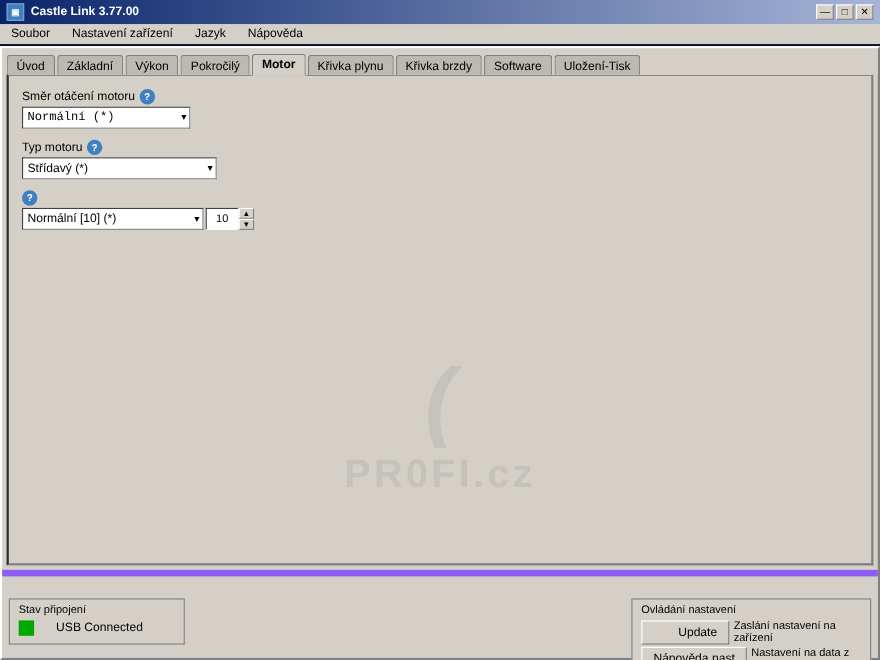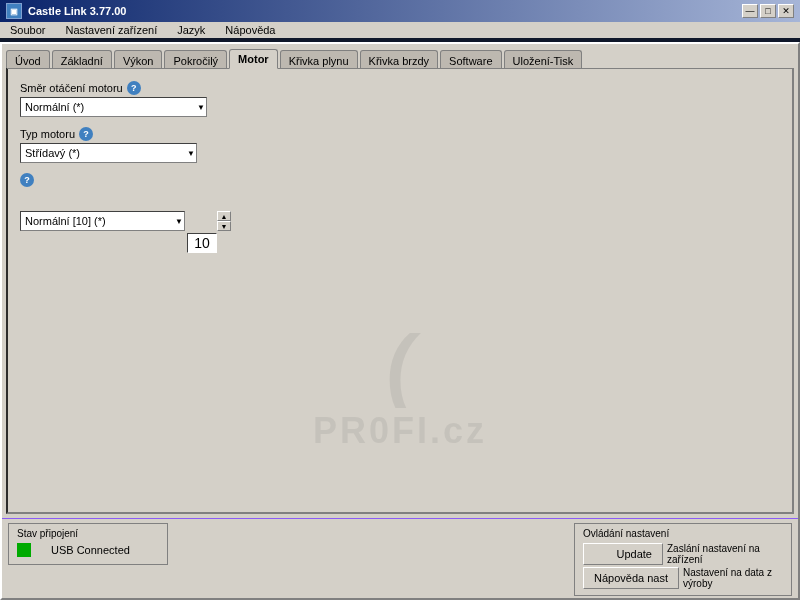--- a/index.html
+++ b/index.html
@@ -59,26 +59,26 @@
       cursor: pointer;
       display: flex;
       align-items: center;
       justify-content: center;
       color: #000;
     }
 
     
     .menu-bar {
       background: #d4d0c8;
-      border-bottom: 4px solid #0f172a;
+      border-bottom: 2px solid #0f172a;
       padding: 2px 4px;
       display: flex;
       gap: 8px;
       height: 20px;
-      align-items: center;
+      align-items: flex-start;
     }
     .menu-item {
       padding: 1px 6px;
       cursor: pointer;
       font-size: 11px;
     }
 
     
     .main-window {
       background: #d4d0c8;
@@ -203,22 +203,21 @@
       align-items: center;
       gap: 0;
     }
     .spinner-input {
       width: 30px;
       height: 20px;
       border: 1px solid;
       border-color: #404040 #ffffff #ffffff #404040;
       background: white;
       text-align: center;
-      font-size: 14px;
-      margin-top: 44px;
+      font-size: 10px;
     }
     .spinner-buttons {
       display: flex;
       flex-direction: column;
       height: 20px;
     }
     .spinner-btn {
       width: 14px;
       height: 10px;
       background: #d4d0c8;
@@ -252,23 +251,23 @@
       font-size: 36px;
       color: #606060;
       font-weight: bold;
       letter-spacing: 3px;
     }
 
     
     .status-bar {
       height: 80px;
       background: #d4d0c8;
-      border-top: 1px solid #8b5cf6;
-      display: flex;
-      padding: 4px 6px;
+      border-top: 6px solid #8b5cf6;
+      display: flex;
+      padding: 20px 6px;
       gap: 8px;
       align-items: flex-start;
     }
     .status-left {
       border: 1px solid #808080;
       padding: 4px 8px;
       background: #d4d0c8;
       min-width: 160px;
     }
     .status-left-title {
@@ -361,21 +360,21 @@
 
   <div class="content-area">
 
     <div class="form-group">
       <div class="form-label-row">
         <span class="form-label">Směr otáčení motoru</span>
         <div class="help-icon">?</div>
       </div>
       <div class="select-field">
         <div class="select-wrapper">
-          <select class="select-control" style="width:187px;">
+          <select class="select-control" style="width:153px;font-family:Liberation Mono, monospace;">
             <option>Normální (*)</option>
             <option>Obrácený</option>
           </select>
         </div>
       </div>
     </div>
 
     <div class="form-group">
       <div class="form-label-row">
         <span class="form-label">Typ motoru</span>

